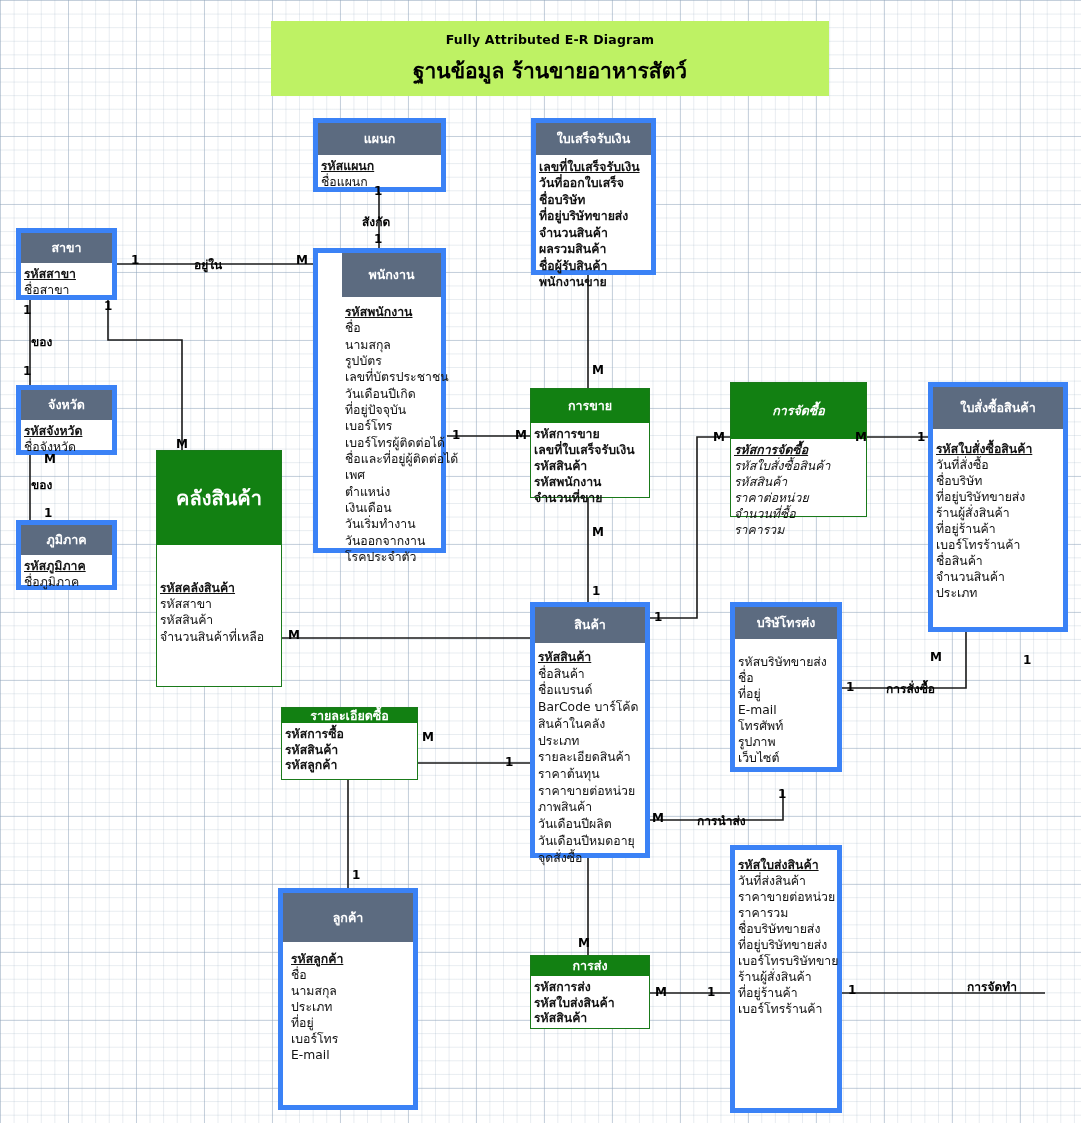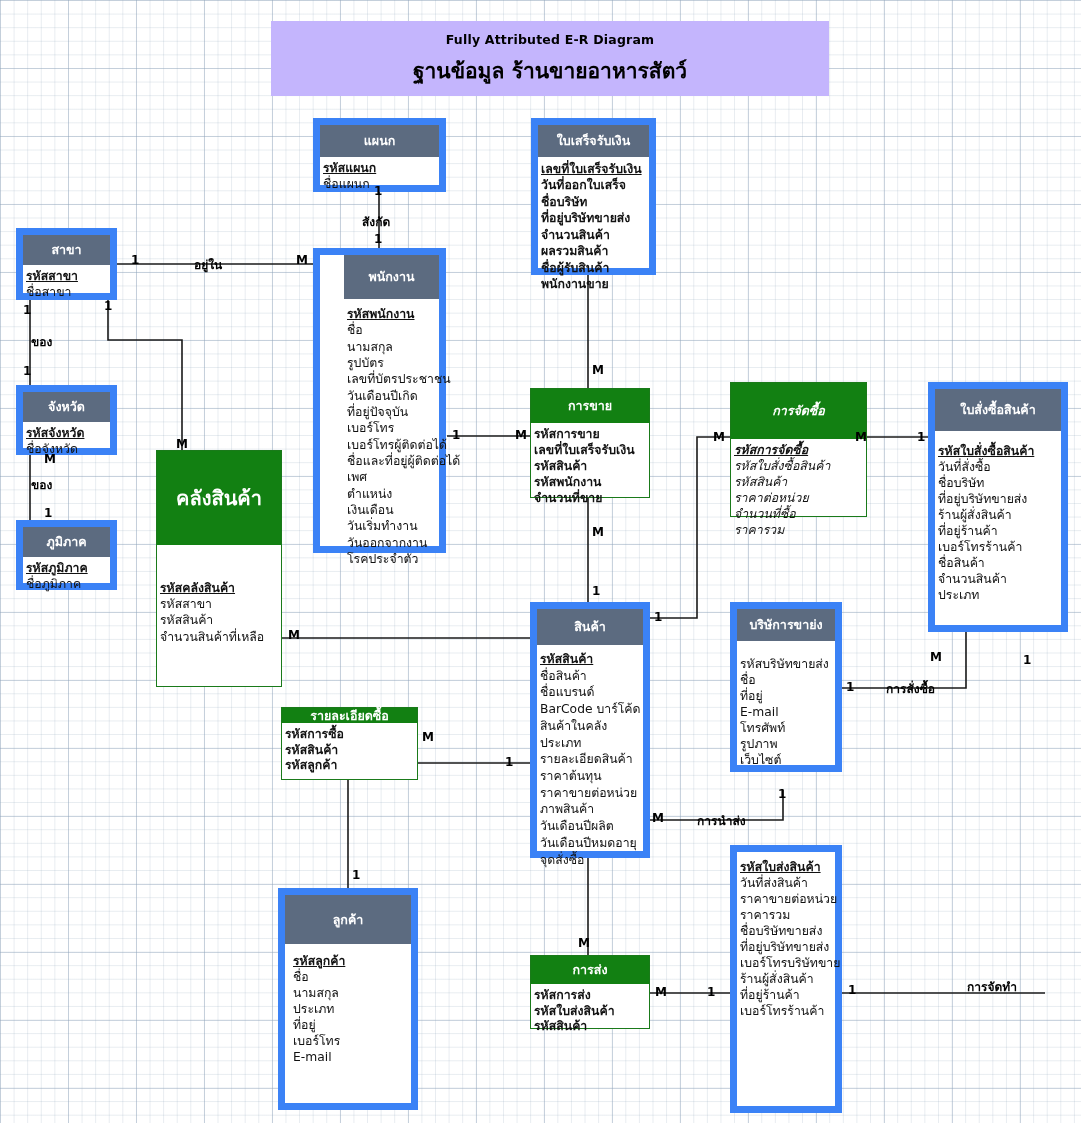--- a/index.html
+++ b/index.html
@@ -20,38 +20,38 @@
       linear-gradient(to bottom, rgba(140,160,185,.40) 1px, transparent 1px);
     background-size:13.6px 13.6px,13.6px 13.6px,68px 68px,68px 68px;
     background-position:0 0,0 0,0 0,0 0;
     z-index:0;
   }
   #canvas{position:absolute;left:0;top:0;width:1081px;height:1123px;z-index:2;}
   svg.lines{position:absolute;left:0;top:0;width:1081px;height:1123px;z-index:1;pointer-events:none;}
 
   .title-banner{
     position:absolute;
-    background:#c4b5fd;
+    background:#bef264;
     color:#000;
     text-align:center;
     box-sizing:border-box;
   }
   .title-sub{
     font-size:12.5px;font-weight:bold;letter-spacing:.2px;padding-top:11px;
   }
   .title-main{
     font-size:21px;font-weight:bold;padding-top:7px;
   }
 
   .entity{
     position:absolute;
     box-sizing:border-box;
     background:#ffffff;
   }
-  .entity.blue{border:7px solid #3b82f6;}
+  .entity.blue{border:5px solid #3b82f6;}
   .entity.green{border:1px solid #1a7a1a;}
 
   .e-head{
     box-sizing:border-box;
     color:#ffffff;
     text-align:center;
     font-weight:bold;
     font-size:12.5px;
     display:flex;align-items:center;justify-content:center;
   }
@@ -268,21 +268,21 @@
       <div class="attr">ราคาต้นทุน</div>
       <div class="attr">ราคาขายต่อหน่วย</div>
       <div class="attr">ภาพสินค้า</div>
       <div class="attr">วันเดือนปีผลิต</div>
       <div class="attr">วันเดือนปีหมดอายุ</div>
       <div class="attr">จุดสั่งซื้อ</div>
     </div>
   </div>
 
   <div class="entity blue" style="left:730px;top:602px;width:112px;height:170px;">
-    <div class="e-head" style="height:32px;">บริษัการขาย่ง</div>
+    <div class="e-head" style="height:32px;">บริษัโทรศ่ง</div>
     <div class="e-body tall" style="padding-top:16px;">
       <div class="attr">รหัสบริษัทขายส่ง</div>
       <div class="attr">ชื่อ</div>
       <div class="attr">ที่อยู่</div>
       <div class="attr">E-mail</div>
       <div class="attr">โทรศัพท์</div>
       <div class="attr">รูปภาพ</div>
       <div class="attr">เว็บไซต์</div>
     </div>
   </div>
@@ -303,21 +303,21 @@
       <div class="attr">ชื่อ</div>
       <div class="attr">นามสกุล</div>
       <div class="attr">ประเภท</div>
       <div class="attr">ที่อยู่</div>
       <div class="attr">เบอร์โทร</div>
       <div class="attr">E-mail</div>
     </div>
   </div>
 
   <div class="entity green" style="left:530px;top:955px;width:120px;height:74px;">
-    <div class="e-head" style="height:28px;">การส่ง</div>
+    <div class="e-head" style="height:20px;">การส่ง</div>
     <div class="e-body" style="line-height:1.28;font-weight:bold;">
       <div class="attr bold">รหัสการส่ง</div>
       <div class="attr bold">รหัสใบส่งสินค้า</div>
       <div class="attr bold">รหัสสินค้า</div>
     </div>
   </div>
 
   <div class="entity blue" style="left:730px;top:845px;width:112px;height:268px;">
     <div class="e-body tall" style="padding-top:8px;">
       <div class="attr pk">รหัสใบส่งสินค้า</div>

